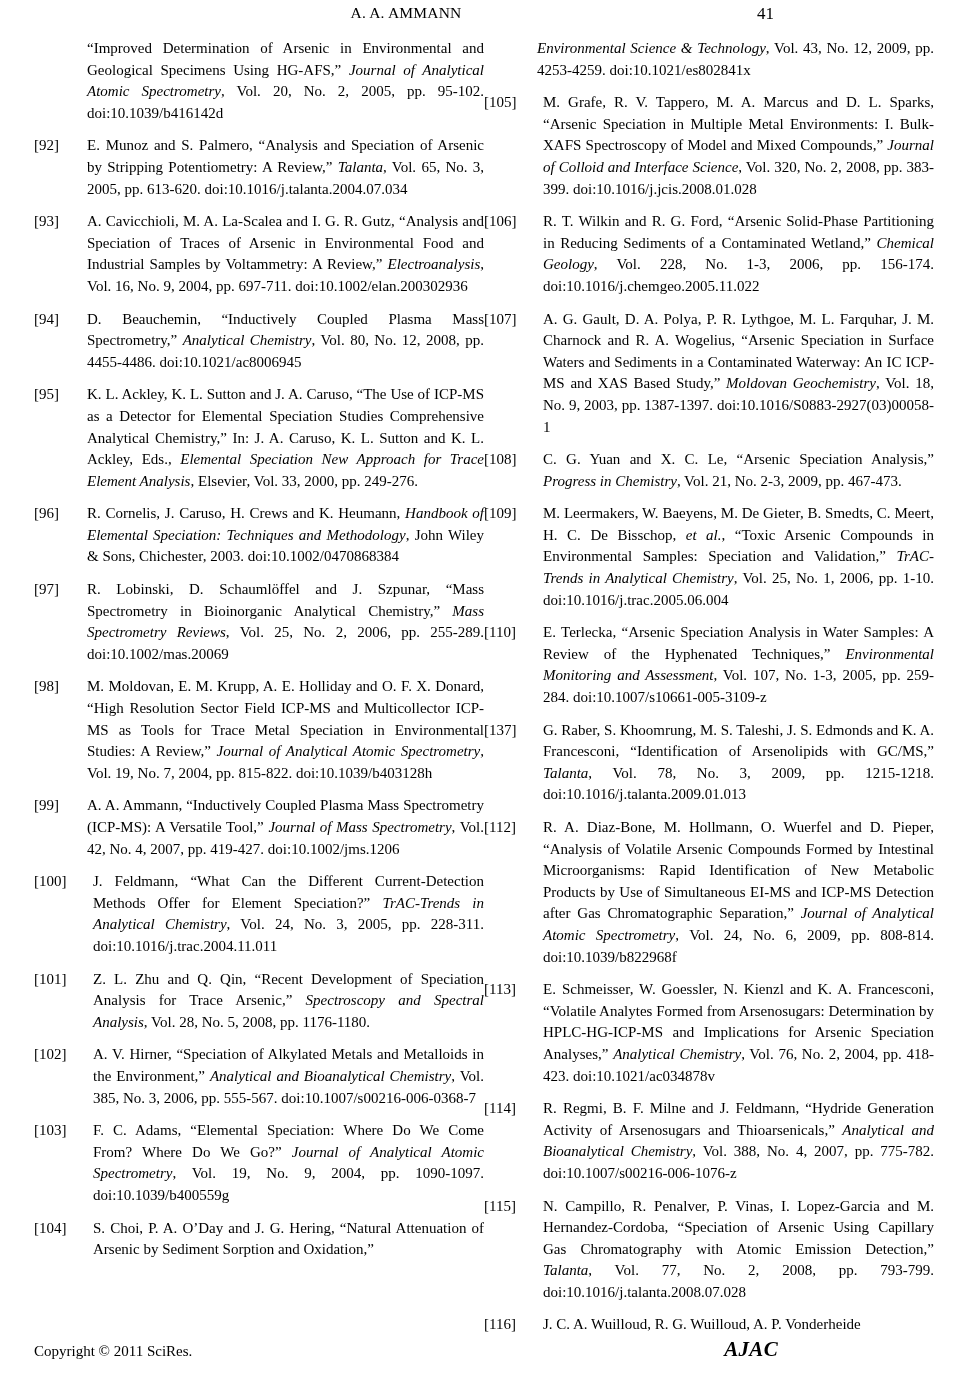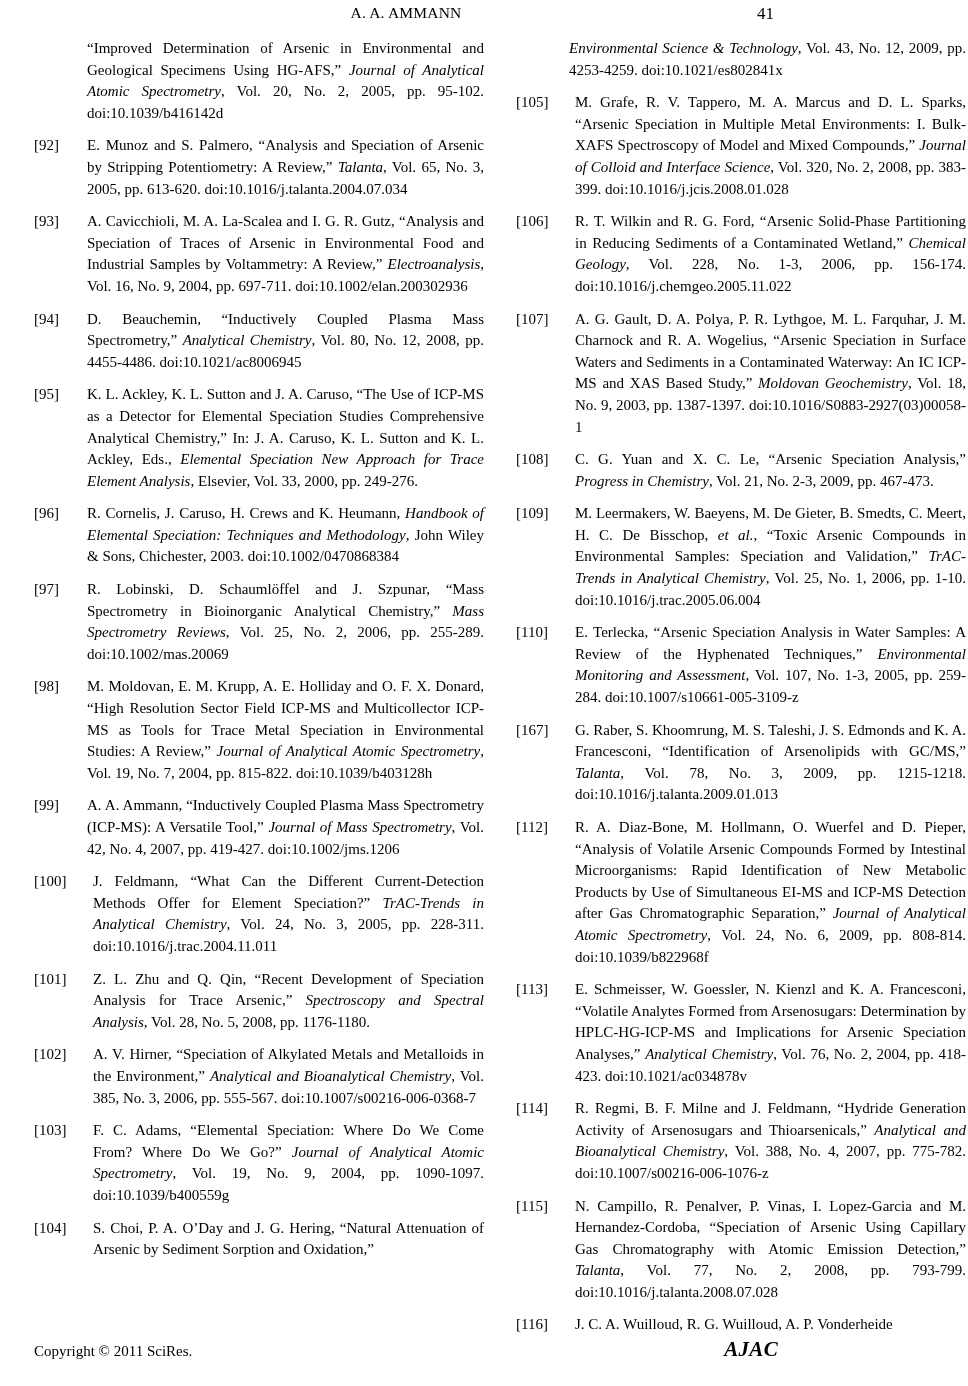--- a/index.html
+++ b/index.html
@@ -40,21 +40,20 @@
   .runhead-pageno {
     position: absolute;
     right: 4px;
     top: 4px;
     font-size: 17px;
   }
 
   
   .columns {
     display: flex;
-    gap: 32px;
     margin-top: 4px;
   }
   .col {
     width: 450px;
     flex: 0 0 450px;
   }
 
   .ref {
     display: flex;
     align-items: flex-start;
@@ -198,21 +197,21 @@
         </div>
         <div class="ref">
           <div class="ref-num wide">[109]</div>
           <div class="ref-body"><span>M. Leermakers, W. Baeyens, M. De Gieter, B. Smedts, C. Meert, H. C. De Bisschop, </span><i>et al.</i><span>, “Toxic Arsenic Compounds in Environmental Samples: Speciation and Validation,” </span><i>TrAC-Trends in Analytical Chemistry</i><span>, Vol. 25, No. 1, 2006, pp. 1-10. doi:10.1016/j.trac.2005.06.004</span></div>
         </div>
         <div class="ref">
           <div class="ref-num wide">[110]</div>
           <div class="ref-body"><span>E. Terlecka, “Arsenic Speciation Analysis in Water Samples: A Review of the Hyphenated Techniques,” </span><i>Environmental Monitoring and Assessment</i><span>, Vol. 107, No. 1-3, 2005, pp. 259-284. doi:10.1007/s10661-005-3109-z</span></div>
         </div>
         <div class="ref">
-          <div class="ref-num wide">[167]</div>
+          <div class="ref-num wide">[137]</div>
           <div class="ref-body"><span>G. Raber, S. Khoomrung, M. S. Taleshi, J. S. Edmonds and K. A. Francesconi, “Identification of Arsenolipids with GC/MS,” </span><i>Talanta</i><span>, Vol. 78, No. 3, 2009, pp. 1215-1218. doi:10.1016/j.talanta.2009.01.013</span></div>
         </div>
         <div class="ref">
           <div class="ref-num wide">[112]</div>
           <div class="ref-body"><span>R. A. Diaz-Bone, M. Hollmann, O. Wuerfel and D. Pieper, “Analysis of Volatile Arsenic Compounds Formed by Intestinal Microorganisms: Rapid Identification of New Metabolic Products by Use of Simultaneous EI-MS and ICP-MS Detection after Gas Chromatographic Separation,” </span><i>Journal of Analytical Atomic Spectrometry</i><span>, Vol. 24, No. 6, 2009, pp. 808-814. doi:10.1039/b822968f</span></div>
         </div>
         <div class="ref">
           <div class="ref-num wide">[113]</div>
           <div class="ref-body"><span>E. Schmeisser, W. Goessler, N. Kienzl and K. A. Francesconi, “Volatile Analytes Formed from Arsenosugars: Determination by HPLC-HG-ICP-MS and Implications for Arsenic Speciation Analyses,” </span><i>Analytical Chemistry</i><span>, Vol. 76, No. 2, 2004, pp. 418-423. doi:10.1021/ac034878v</span></div>
         </div>

